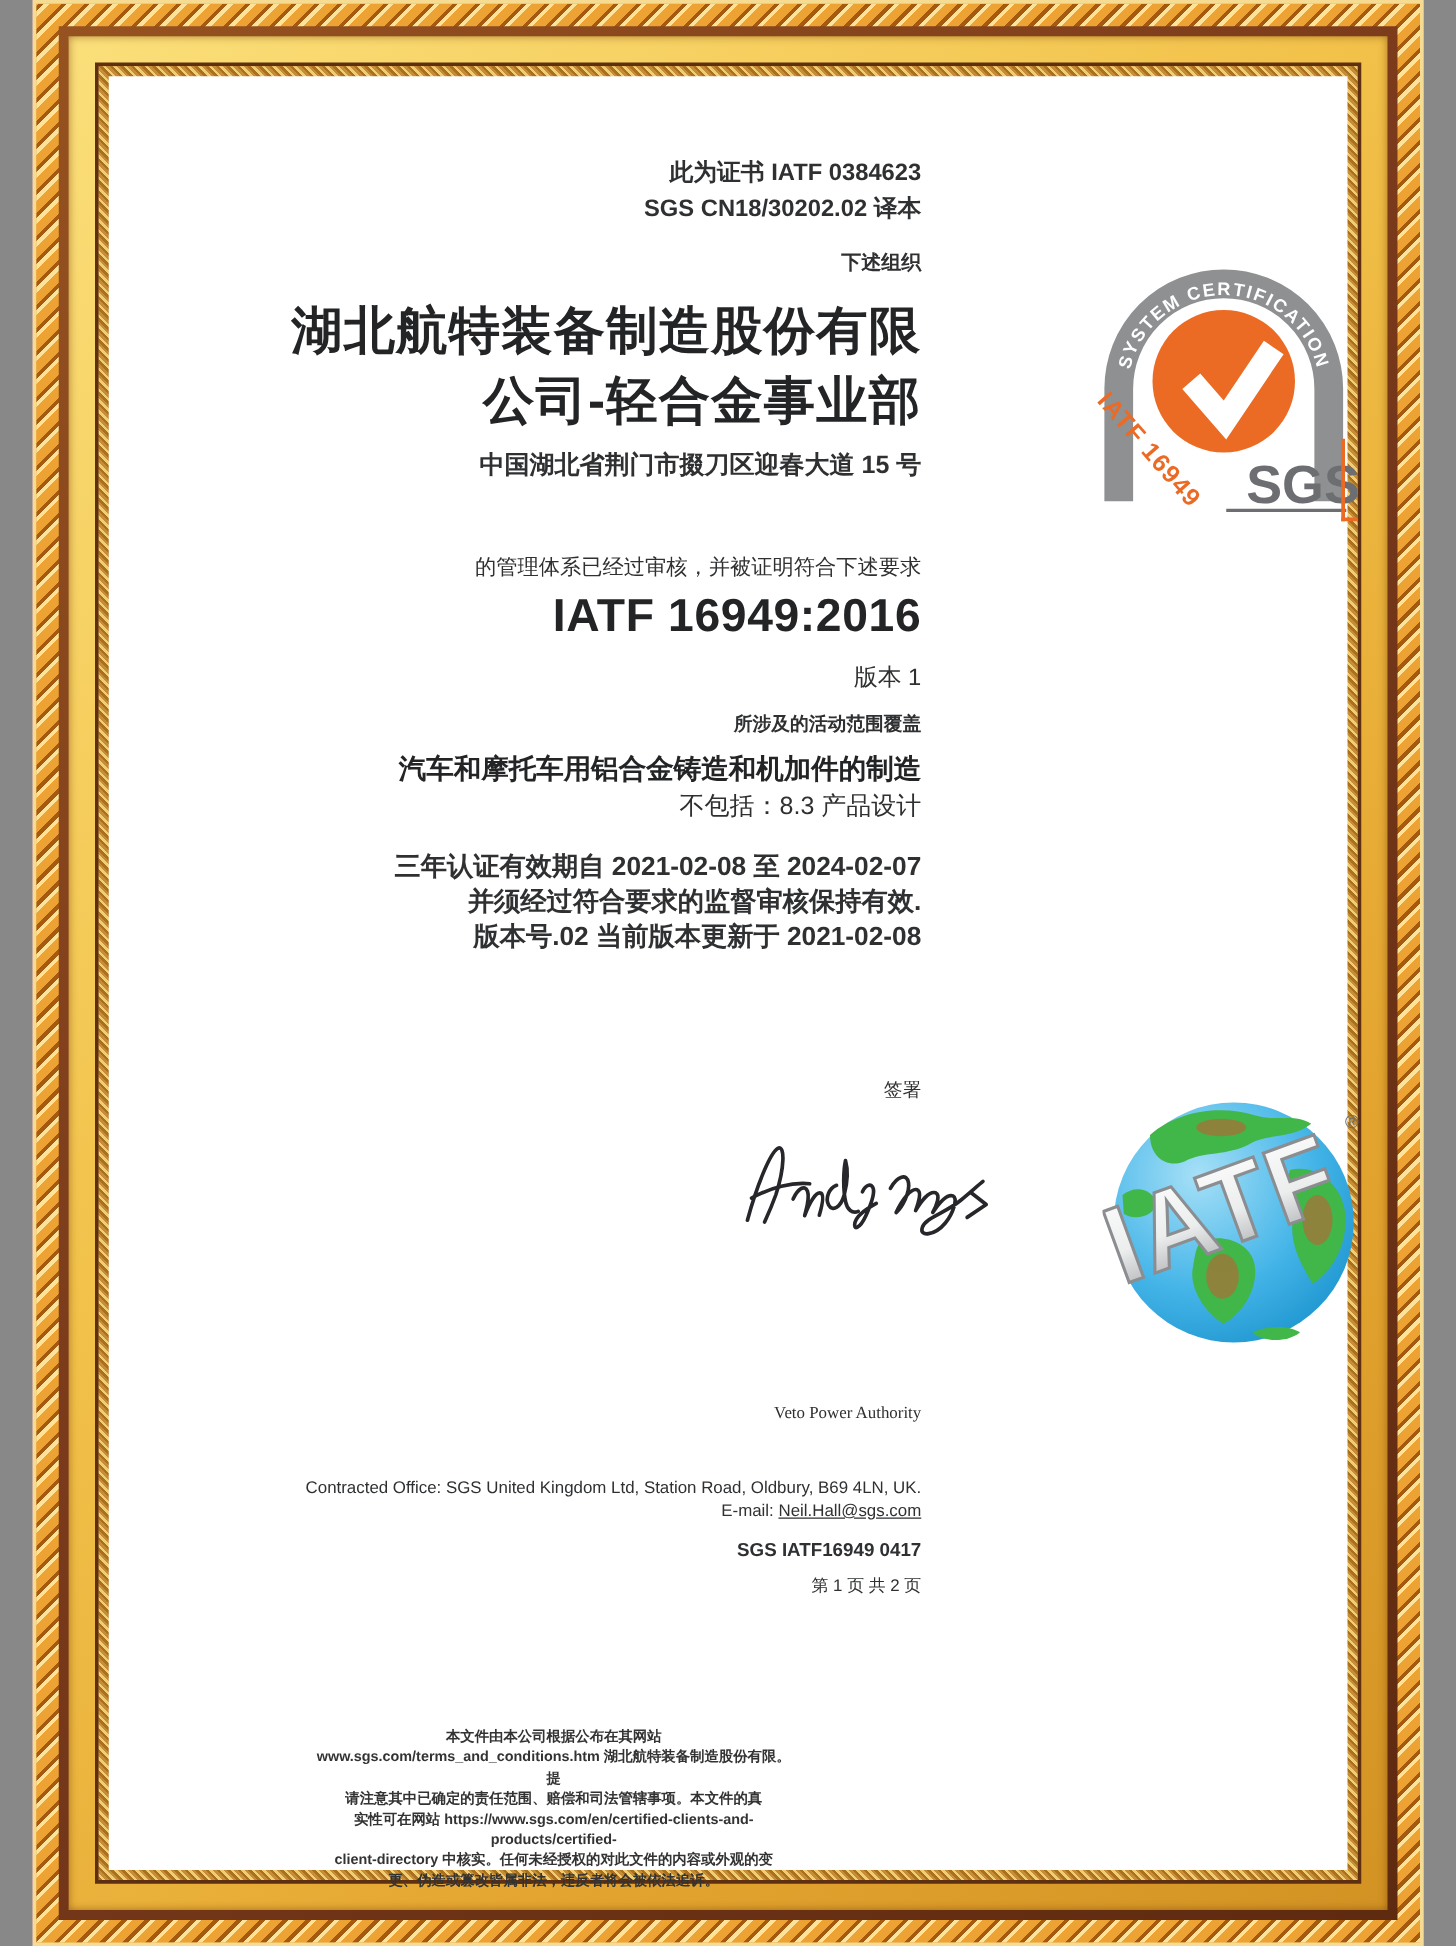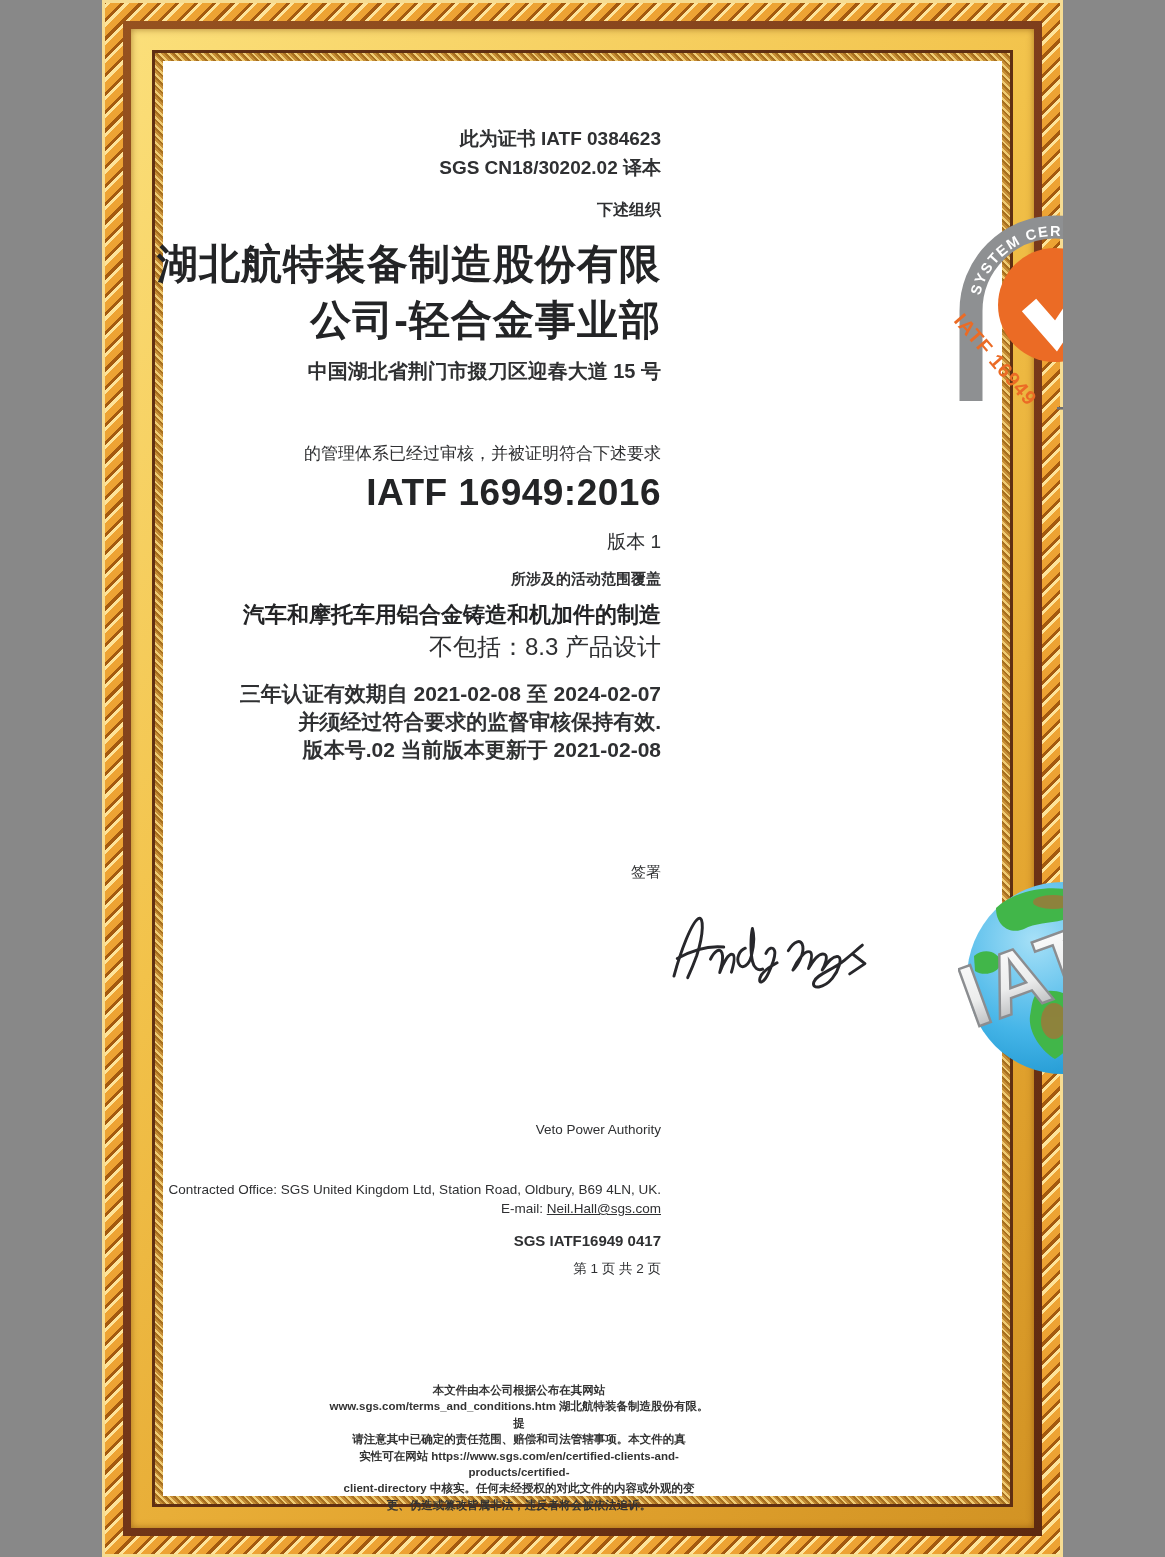--- a/index.html
+++ b/index.html
@@ -1,17 +1,17 @@
 <!DOCTYPE html>
 <html><head>
 <meta charset="utf-8">
 <style>
   html,body{margin:0;padding:0;background:#888;}
   .page{
-    position:relative;width:961px;height:1557px;margin:0 auto;
+    position:relative;width:1113px;height:1557px;margin:0 auto;
     background:#c4b5fd;overflow:hidden;
     font-family:"Liberation Sans", sans-serif;color:#2f3032;
   }
   .layer{position:absolute;}
   
   .f-ornate{inset:0;
     background:
       repeating-linear-gradient(-45deg, rgba(255,232,160,.95) 0 3px, rgba(158,84,12,.9) 3px 6px, rgba(238,164,52,.95) 6px 13px),
       #DD8F2B;
     border:3px solid #F6DC92;box-sizing:border-box;}
@@ -27,24 +27,24 @@
   .tr{position:absolute;right:402px;text-align:right;white-space:nowrap;}
   .sm{font-size:19px;font-weight:600;line-height:29px;}
   .label{font-size:16px;font-weight:600;}
   .company{top:236px;font-size:41px;font-weight:700;line-height:56px;letter-spacing:1px;color:#232426;}
   .address{top:358px;font-size:20px;font-weight:600;}
   .audit{top:442px;font-size:17px;font-weight:400;}
   .standard{top:472px;font-size:37px;font-weight:700;letter-spacing:.5px;color:#232426;}
   .version{top:529px;font-size:19px;}
   .scope-label{top:570px;font-size:15px;font-weight:600;}
   .scope{top:600px;font-size:22px;font-weight:700;color:#232426;}
-  .exclusion{top:631px;font-size:24px;}
+  .exclusion{top:631px;font-size:20px;}
   .validity{top:680px;font-size:21px;font-weight:600;line-height:28px;}
   .signed{top:863px;font-size:15px;font-weight:400;}
-  .veto{top:1122px;font-size:13.5px;}
+  .veto{top:1122px;font-size:13.5px;font-family:Liberation Serif, serif;}
   .office{top:1180px;font-size:13.5px;line-height:19px;}
   .office a{color:#2f3032;text-decoration:underline;}
   .doccode{top:1232px;font-size:15px;font-weight:700;}
   .pageinfo{top:1260px;font-size:13.5px;}
   .fineprint{position:absolute;left:226px;top:1382px;width:382px;text-align:center;
     font-size:11.5px;font-weight:600;line-height:16.4px;color:#333;}
   .sigwrap{position:absolute;left:565px;top:893px;width:205px;height:100px;transform:rotate(-2deg);}
 </style>
 </head>
 <body>

